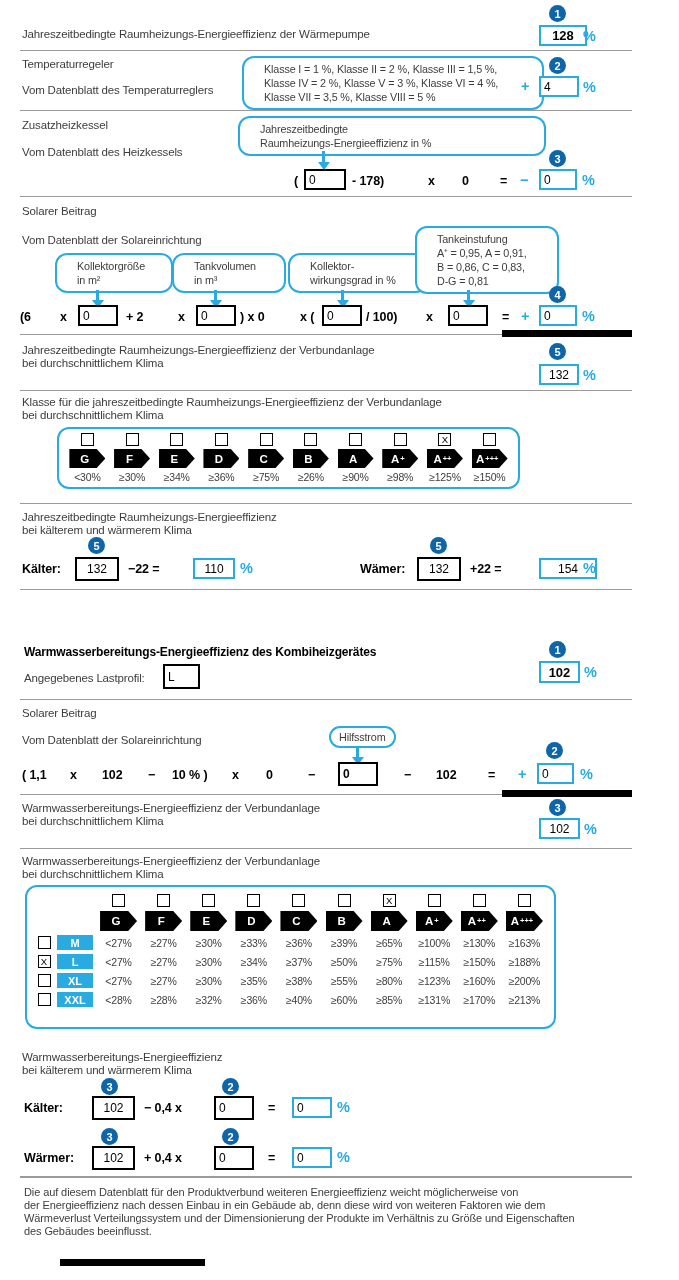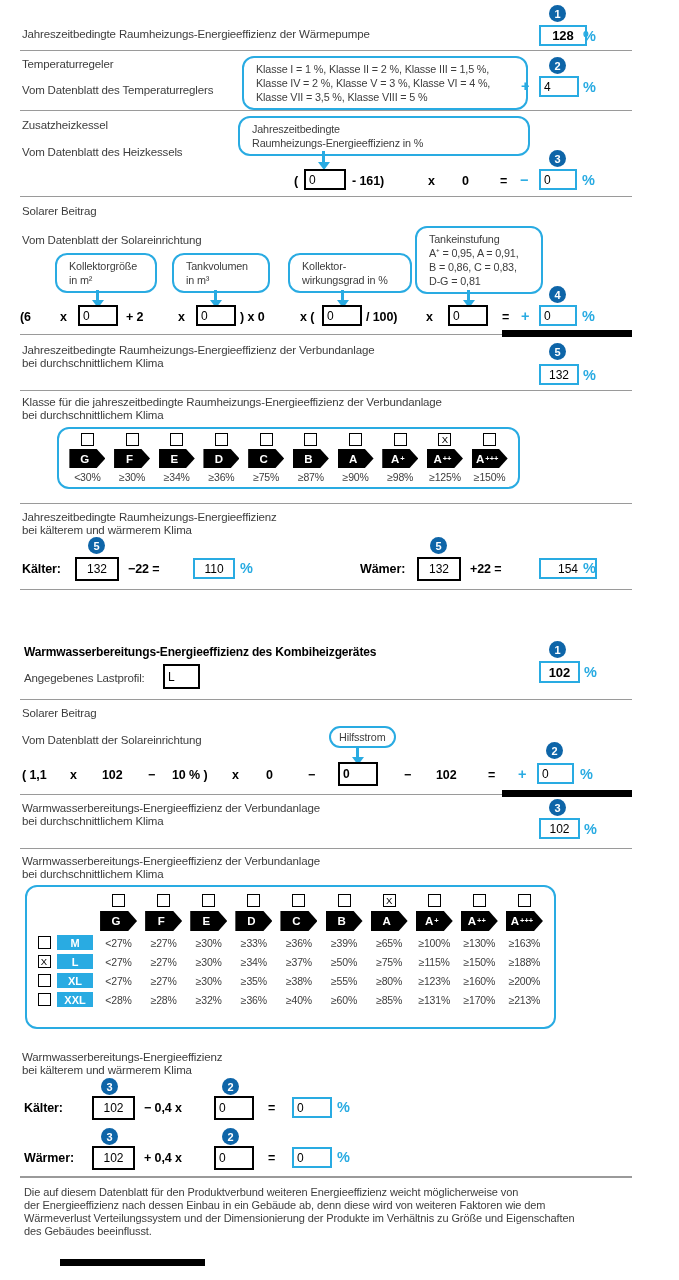--- a/index.html
+++ b/index.html
@@ -13,21 +13,21 @@
          font-size:11px;font-weight:bold;display:flex;align-items:center;justify-content:center;}
   .vbox{position:absolute;height:21px;box-sizing:border-box;background:#fff;display:flex;
         align-items:center;justify-content:center;font-size:12px;color:#000;padding:0 3px;}
   .in{border:2px solid #000;}
   .out{border:2px solid #29ABE2;}
   .bold{font-weight:bold;font-size:13px;}
   .unit{position:absolute;font-size:14.5px;font-weight:bold;color:#29ABE2;white-space:nowrap;}
   .opc{position:absolute;font-size:14.5px;font-weight:bold;color:#29ABE2;white-space:nowrap;}
   .tok{position:absolute;font-size:12.5px;font-weight:bold;color:#000;white-space:nowrap;letter-spacing:-0.1px;}
   .callout{position:absolute;border:2.5px solid #29ABE2;border-radius:12px;background:#fff;
-           font-size:10.8px;color:#3d3d3d;padding:4px 12px;line-height:1.3;letter-spacing:-0.15px;}
+           font-size:10.8px;color:#3d3d3d;padding:4px 20px;line-height:1.3;letter-spacing:-0.15px;}
   .pline{position:absolute;width:3px;background:#29ABE2;}
   .ptri{position:absolute;width:0;height:0;border-left:6px solid transparent;
         border-right:6px solid transparent;border-top:8px solid #29ABE2;}
   .cb{width:13px;height:13px;border:1.7px solid #000;background:#fff;box-sizing:border-box;
       font-size:9.5px;color:#000;display:flex;align-items:center;justify-content:center;line-height:1;}
   .arrowtag{height:19px;background:#000;color:#fff;font-weight:bold;font-size:11.5px;
             display:flex;align-items:center;justify-content:center;
             clip-path:polygon(0 0,76% 0,100% 50%,76% 100%,0 100%);padding:0 9px 0 4px;box-sizing:border-box;}
   .arrowtag sup{font-size:7.5px;line-height:1;margin-left:1px;}
   .pct{font-size:10.5px;color:#3d3d3d;letter-spacing:-0.2px;}
@@ -72,21 +72,21 @@
   <div class="lbl" style="left:22px;top:119px">Zusatzheizkessel</div>
   <div class="lbl" style="left:22px;top:146px">Vom Datenblatt des Heizkessels</div>
   <div class="callout" style="left:238px;top:116px;width:264px">
     <div>Jahreszeitbedingte</div>
     <div>Raumheizungs-Energieeffizienz in %</div>
   </div>
   <div class="pline" style="left:322px;top:151px;height:12px"></div>
   <div class="ptri" style="left:318px;top:162px"></div>
   <div class="tok" style="left:294px;top:174px">(</div>
   <div class="vbox in" style="left:304px;top:169px;width:42px;justify-content:flex-start">0</div>
-  <div class="tok" style="left:352px;top:174px">- 161)</div>
+  <div class="tok" style="left:352px;top:174px">- 178)</div>
   <div class="tok" style="left:428px;top:174px">x</div>
   <div class="tok" style="left:462px;top:174px">0</div>
   <div class="tok" style="left:500px;top:174px">=</div>
   <div class="opc" style="left:520px;top:172px">−</div>
   <div class="badge" style="left:549px;top:150px">3</div>
   <div class="vbox out" style="left:539px;top:169px;width:38px;justify-content:flex-start">0</div>
   <div class="unit" style="left:582px;top:172px">%</div>
   <div class="sep" style="top:196px"></div>
 
   <div class="lbl" style="left:22px;top:205px">Solarer Beitrag</div>
@@ -181,21 +181,21 @@
           <div class="arrowtag">
             <span>C</span>
           </div>
           <div class="pct">≥75%</div>
         </div>
         <div class="ecol">
           <div class="cb"></div>
           <div class="arrowtag">
             <span>B</span>
           </div>
-          <div class="pct">≥87%</div>
+          <div class="pct">≥26%</div>
         </div>
         <div class="ecol">
           <div class="cb"></div>
           <div class="arrowtag">
             <span>A</span>
           </div>
           <div class="pct">≥90%</div>
         </div>
         <div class="ecol">
           <div class="cb"></div>

